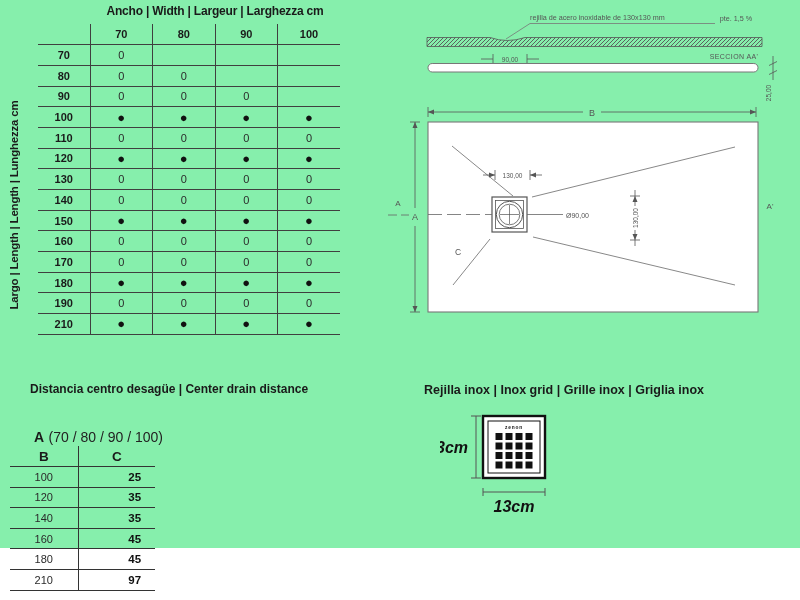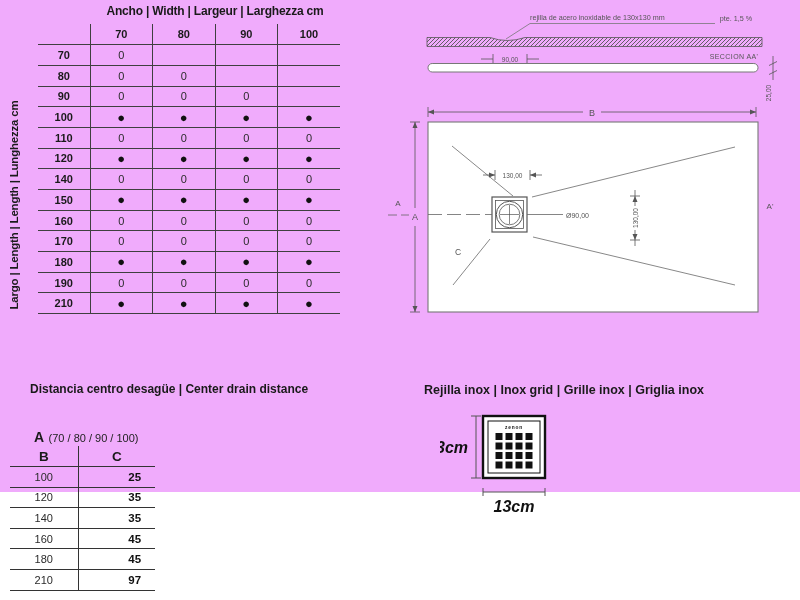--- a/index.html
+++ b/index.html
@@ -1,40 +1,40 @@
 <!DOCTYPE html>
 <html><head>
 <meta charset="utf-8">
 <style>
   * { margin:0; padding:0; box-sizing:border-box; }
   html,body { width:800px; height:600px; background:#ffffff; overflow:hidden;
               font-family:"Liberation Sans", sans-serif; color:#1a1a1a; }
   .abs { position:absolute; }
-  #page { position:relative; width:800px; height:492px; background:#f0abfc;text-decoration:underline; }
+  #page { position:relative; width:800px; height:548px; background:#86efac;text-decoration:underline; }
 
   
   #size-title { left:90px; top:4px; width:250px; text-align:center;
                 font-weight:700; font-size:12px; letter-spacing:-0.2px; }
   #side-label { left:14px; top:205px; transform:translate(-50%,-50%) rotate(-90deg);
                 white-space:nowrap; font-weight:700; font-size:11.5px; letter-spacing:-0.2px; }
   table.size { position:absolute; left:38px; top:24px; border-collapse:collapse; table-layout:fixed; }
   table.size tr { border-bottom:1px solid #3f3f3f; }
   table.size th, table.size td { height:20.7px; text-align:center; vertical-align:middle;
                 font-size:11px; padding:0; }
   table.size .datacol { border-left:1px solid #3f3f3f; }
   table.size th.datacol, table.size td.rowlabel { font-weight:700; color:#1a1a1a; }
   table.size td.datacol { font-weight:400; color:#2a2a2a; }
   table.size td.dot { font-size:13px; color:#111; }
   table.size tr.hdr { border-bottom:1px solid #3f3f3f; }
 
   
   #dd-titles { left:10px; top:381px; font-weight:700; font-size:12px; line-height:17px;margin-left:20px; }
   #a-note { left:34px; top:428px; }
   #a-note .big { font-weight:700; font-size:14px; }
-  #a-note .small { font-weight:400; font-size:11px; color:#222; }
+  #a-note .small { font-weight:400; font-size:14px; color:#222; }
   table.bc { position:absolute; left:10px; top:446px; border-collapse:collapse; table-layout:fixed; }
   table.bc tr { border-bottom:1px solid #333; }
   table.bc th, table.bc td { height:20.6px; text-align:center; vertical-align:middle; padding:0; }
   table.bc th { font-weight:700; font-size:13.5px; }
   table.bc .c-col { border-left:1px solid #333; }
   table.bc td.b-val { font-weight:400; font-size:11px; color:#2a2a2a; }
   table.bc td.c-val { font-weight:700; font-size:11.5px; color:#111;padding-left:36px; }
 
   
   #grid-title { left:424px; top:383px; font-weight:700; font-size:12.5px; }
@@ -100,20 +100,27 @@
           <td class="datacol">0</td>
           <td class="datacol">0</td>
           <td class="datacol">0</td>
         </tr>
         <tr>
           <td class="rowlabel">120</td>
           <td class="datacol dot">●</td>
           <td class="datacol dot">●</td>
           <td class="datacol dot">●</td>
           <td class="datacol dot">●</td>
+        </tr>
+        <tr>
+          <td class="rowlabel">130</td>
+          <td class="datacol">0</td>
+          <td class="datacol">0</td>
+          <td class="datacol">0</td>
+          <td class="datacol">0</td>
         </tr>
         <tr>
           <td class="rowlabel">140</td>
           <td class="datacol">0</td>
           <td class="datacol">0</td>
           <td class="datacol">0</td>
           <td class="datacol">0</td>
         </tr>
         <tr>
           <td class="rowlabel">150</td>

